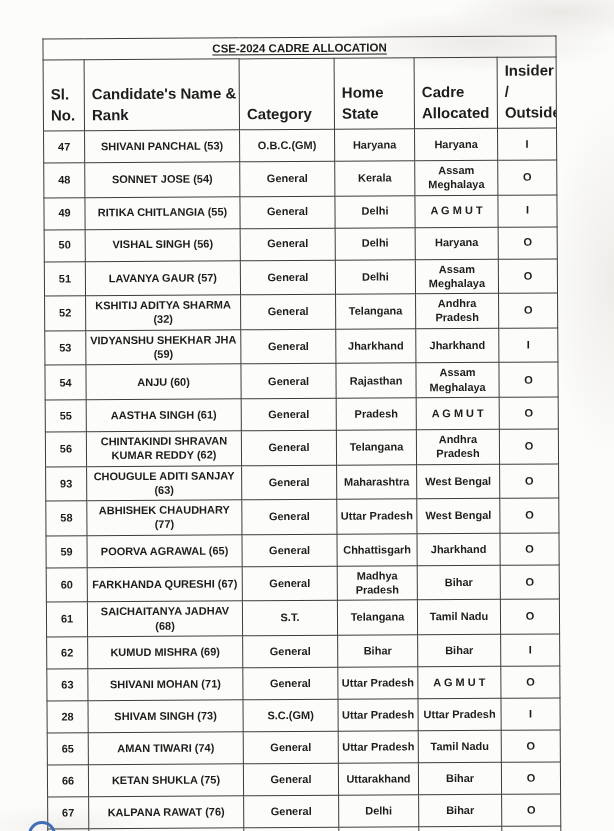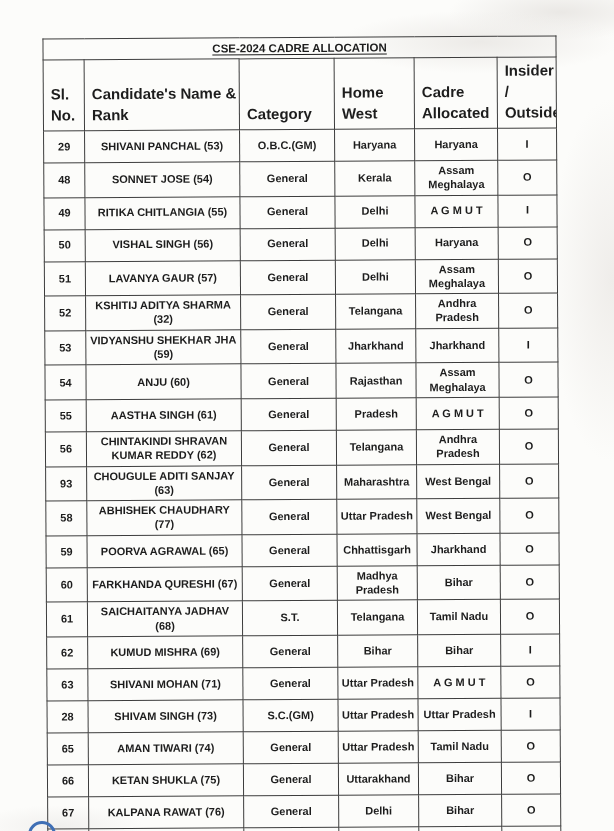--- a/index.html
+++ b/index.html
@@ -69,30 +69,30 @@
       </colgroup>
       <thead>
         <tr class="title-row">
           <td colspan="6"><span>CSE-2024 CADRE ALLOCATION</span></td>
         </tr>
         <tr class="header-row">
           <th>Sl.
 No.</th>
           <th>Candidate's Name &amp; Rank</th>
           <th>Category</th>
-          <th>Home West</th>
+          <th>Home State</th>
           <th>Cadre
 Allocated</th>
           <th>Insider /
 Outsider</th>
         </tr>
       </thead>
       <tbody id="tbody">
           <tr>
-    <td>29</td>
+    <td>47</td>
     <td>SHIVANI PANCHAL (53)</td>
     <td>O.B.C.(GM)</td>
     <td>Haryana</td>
     <td>Haryana</td>
     <td>I</td>
   </tr>
           <tr>
     <td>48</td>
     <td>SONNET JOSE (54)</td>
     <td>General</td>

